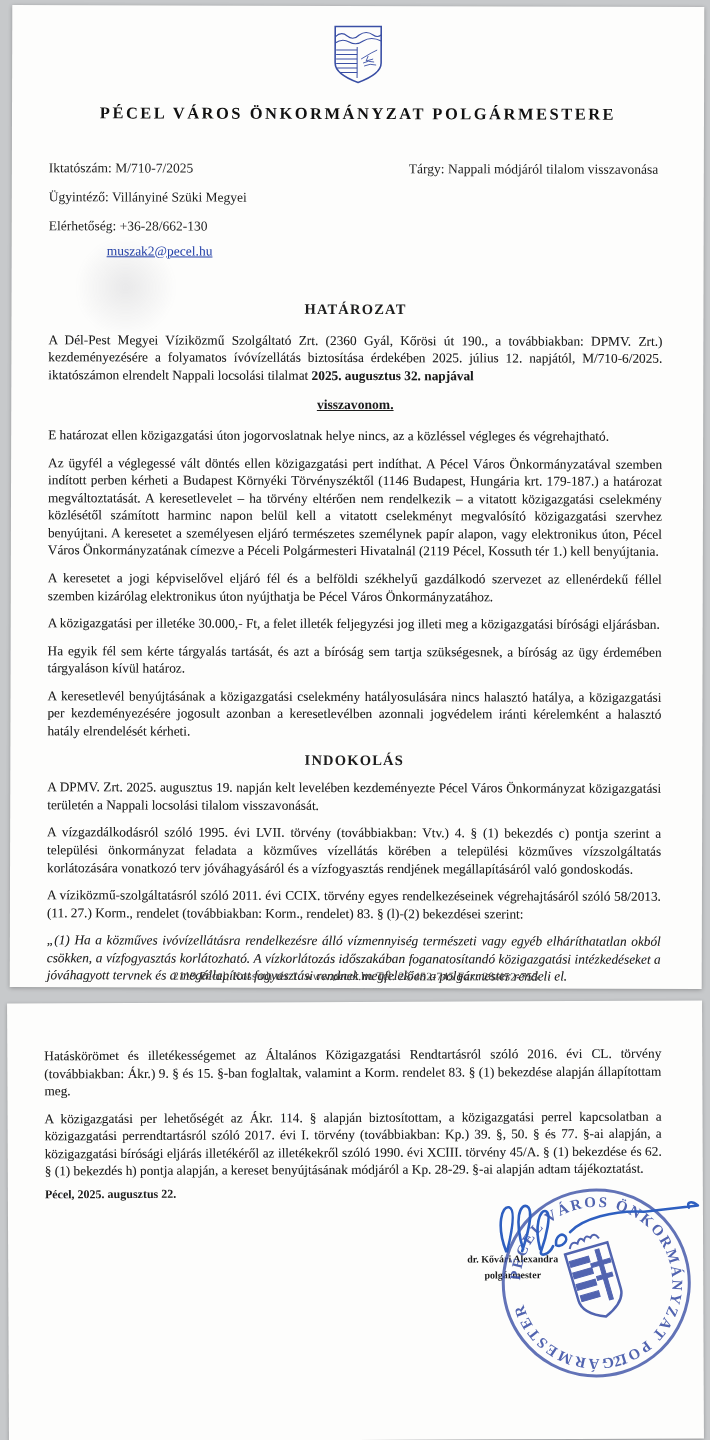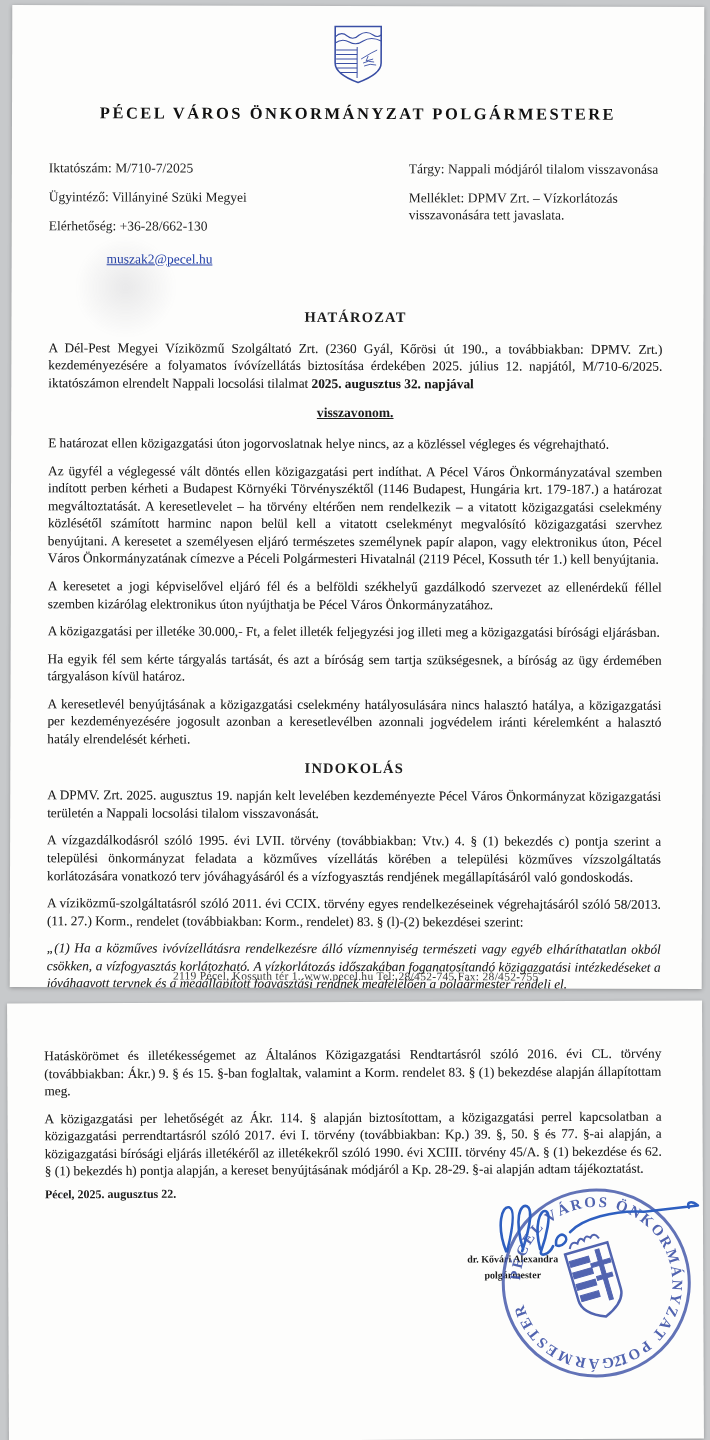--- a/index.html
+++ b/index.html
@@ -83,28 +83,27 @@
     </g>
   </svg>
 
   <div class="org-title">PÉCEL VÁROS ÖNKORMÁNYZAT POLGÁRMESTERE</div>
 
   <div class="content">
     <div class="meta">
       <div class="meta-left">
         <div class="meta-row">Iktatószám: M/710-7/2025</div>
         <div class="meta-row">Ügyintéző: Villányiné Szüki Megyei</div>
-        <div class="meta-row" style="margin-bottom:16px">Elérhetőség: +36-28/662-130</div>
+        <div class="meta-row" style="margin-bottom:8px">Elérhetőség: +36-28/662-130</div>
         <div class="email-row">
           <span class="email-link">muszak2@pecel.hu</span>
         </div>
       </div>
       <div class="meta-right">
         <div class="meta-row">Tárgy: Nappali módjáról tilalom visszavonása</div>
-        <div class="meta-row">Melléklet: DPMV Zrt. –  Vízkorlátozás visszavonására tett javaslata.</div>
       </div>
     </div>
 
     <div class="heading">HATÁROZAT</div>
 
     <p class="body first"><span>A Dél-Pest Megyei Víziközmű Szolgáltató Zrt. (2360 Gyál, Kőrösi út 190., a továbbiakban: DPMV. Zrt.) kezdeményezésére a folyamatos ívóvízellátás biztosítása érdekében 2025. július 12. napjától, M/710-6/2025. iktatószámon elrendelt Nappali locsolási tilalmat </span><b>2025. augusztus 32. napjával</b></p>
 
     <div class="verdict">visszavonom.</div>
 
     <p class="body" style="margin-top:14px">E határozat ellen közigazgatási úton jogorvoslatnak helye nincs, az a közléssel végleges és végrehajtható.</p>

